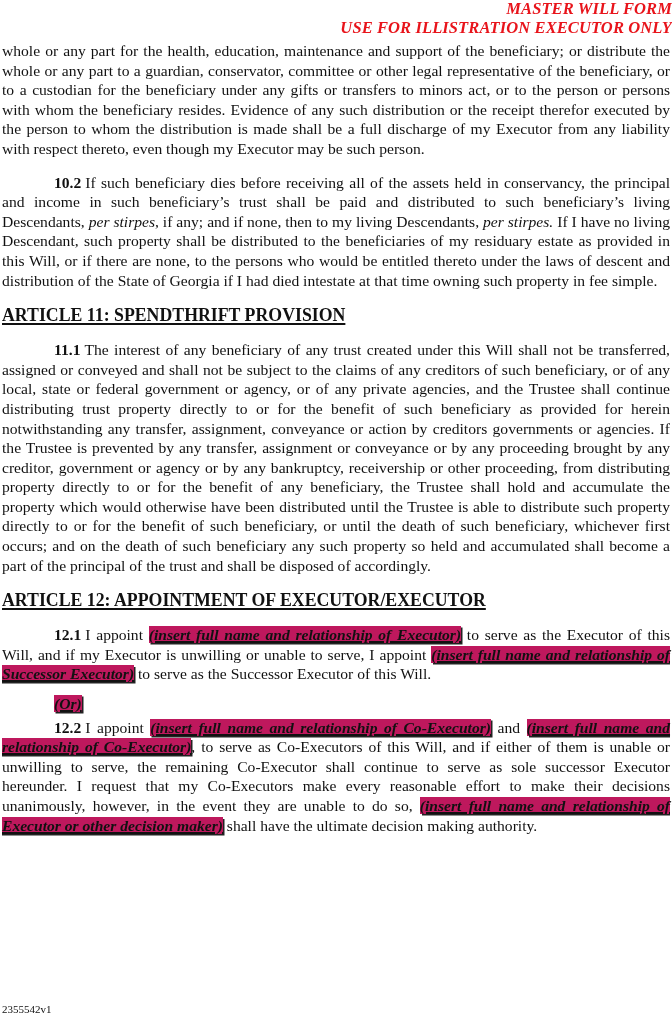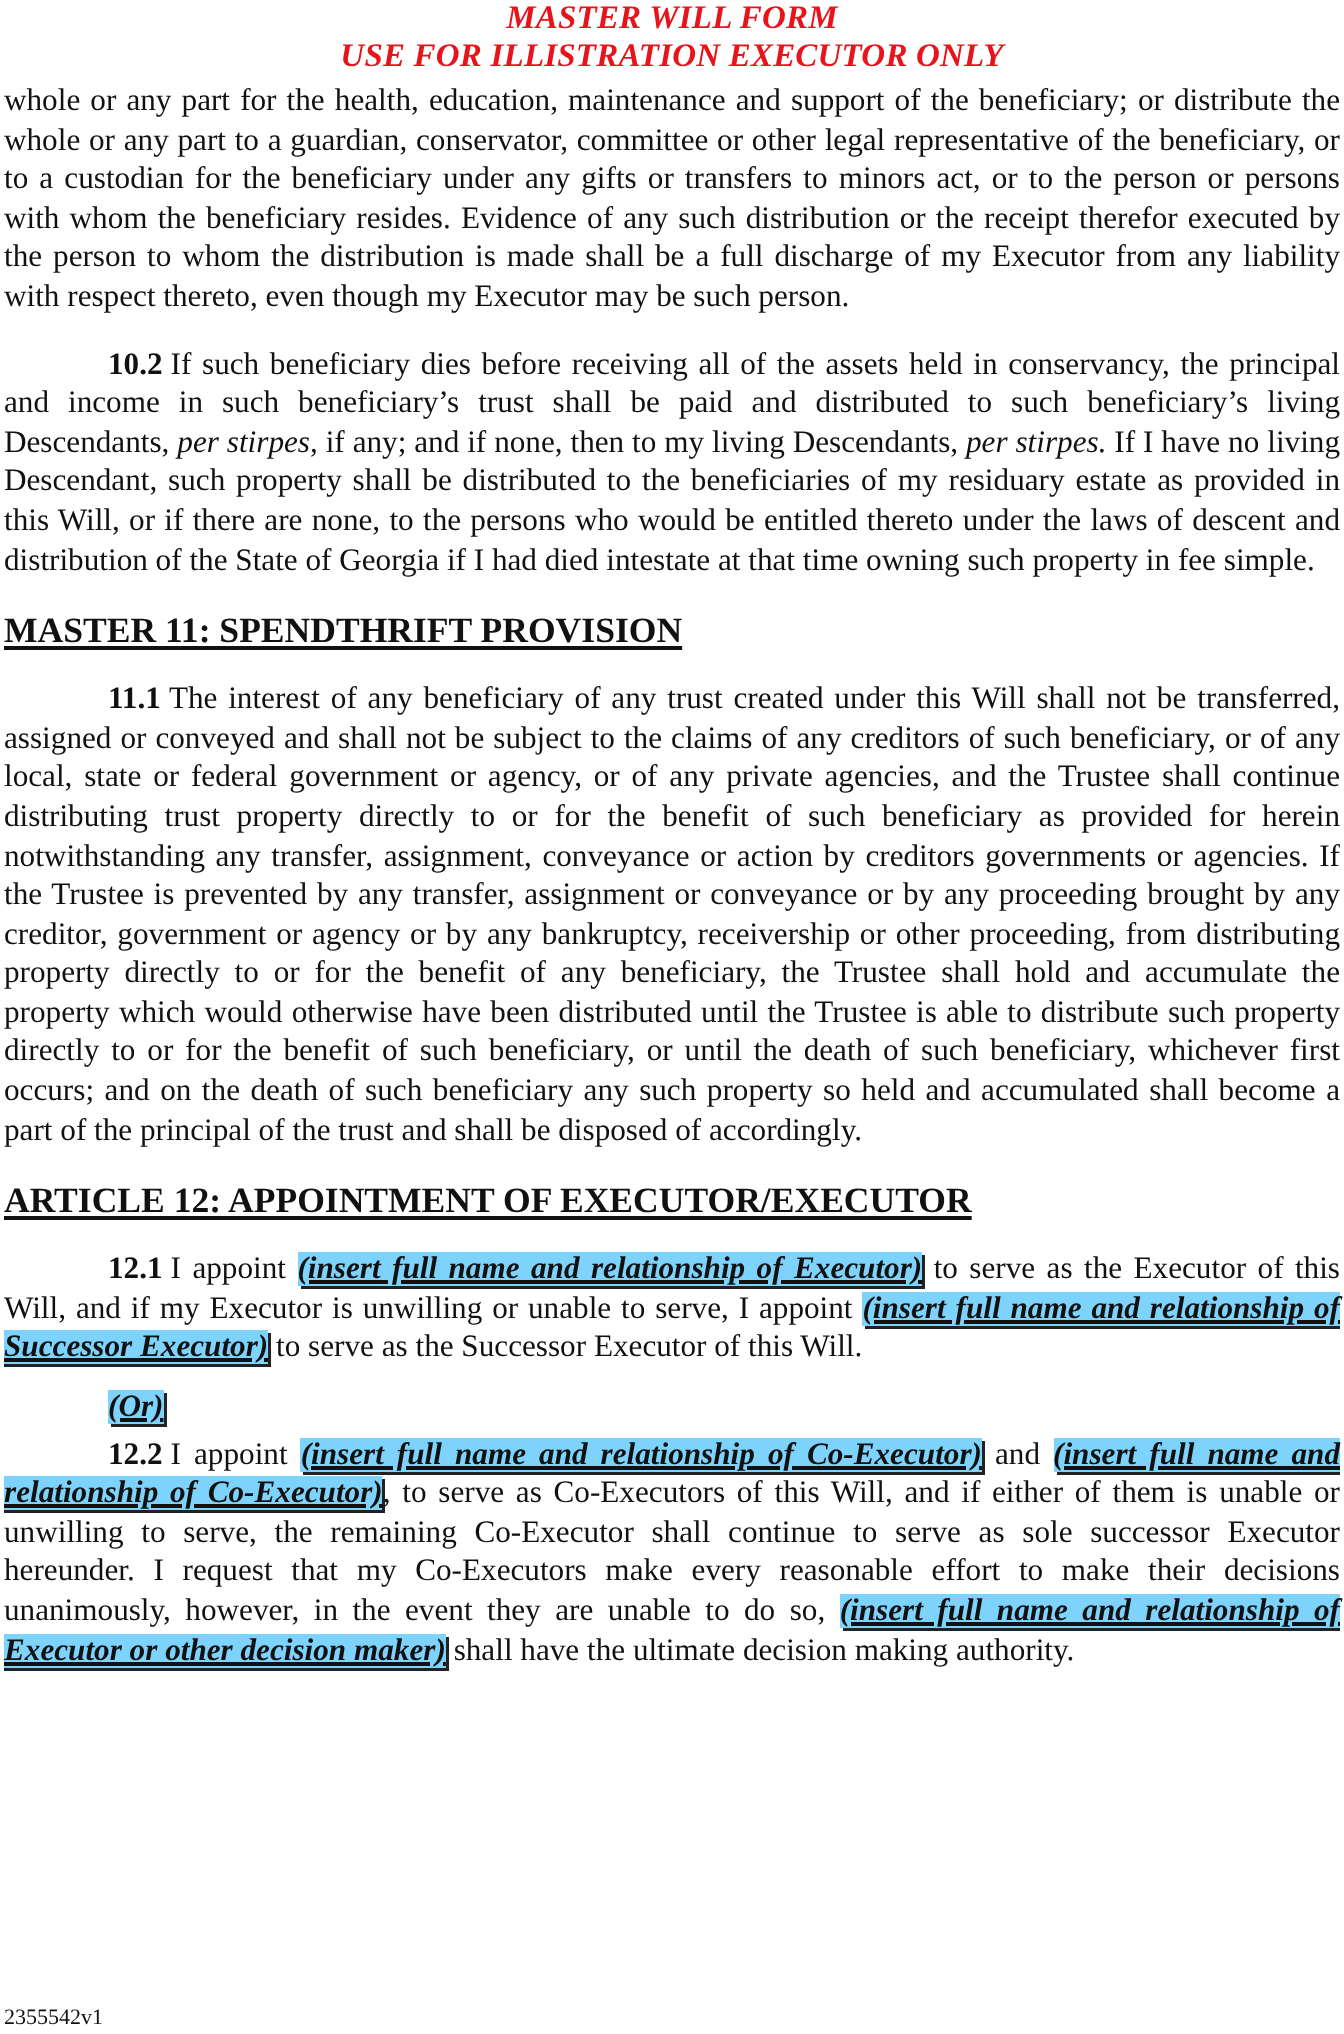--- a/index.html
+++ b/index.html
@@ -3,39 +3,39 @@
 <meta charset="utf-8">
 <style>
   html, body { margin: 0; padding: 0; background: #ffffff; }
   body {
     width: 672px; height: 1017px; overflow: hidden; position: relative;
     font-family: "Liberation Serif", "DejaVu Serif", serif;
     color: #111111;
   }
   .header {
     position: absolute; top: 0; left: 0; width: 672px;
-    text-align: center; color: #e8141b; font-weight: bold; font-style: italic;
+    text-align: right; color: #e8141b; font-weight: bold; font-style: italic;
     font-size: 16.5px; line-height: 18.5px; letter-spacing: 0.1px;
   }
   .page { position: absolute; top: 41px; left: 2px; width: 668px; }
   p {
     margin: 0; font-size: 15.6px; line-height: 19.6px; text-align: justify;
     text-align-last: left;
   }
   .para { margin-bottom: 14px; font-family: Liberation Serif, serif; }
   .indent { text-indent: 52px; }
   .num { font-weight: bold; margin-right: 4px; }
   .h {
     text-align: center; font-weight: bold; font-size: 17.8px; line-height: 22px;
     text-decoration: underline; text-underline-offset: 2px; text-decoration-thickness: 1.5px;
     margin: 12px 0 14px 0;
   }
   em.it { font-style: italic; }
   .blank {
-    background: #7dd3fc; font-weight: bold; font-style: italic;
+    background: #be185d; font-weight: bold; font-style: italic;
     text-decoration: underline; text-decoration-thickness: 1.5px;
     box-shadow: 1.5px 1.5px 0 #222;
   }
   .or { margin-left: 52px; margin-bottom: 4px; font-size: 15.6px; line-height: 19.6px; }
   .footer {
     position: absolute; left: 2px; top: 1004px; font-size: 11px; line-height: 10px; color: #111;
   }
 </style>
 </head>
 <body>
@@ -44,21 +44,21 @@
   <div>MASTER WILL FORM</div>
   <div>USE FOR ILLISTRATION EXECUTOR ONLY</div>
 </div>
 
 <div class="page">
 
   <p class="para">whole or any part for the health, education, maintenance and support of the beneficiary; or distribute the whole or any part to a guardian, conservator, committee or other legal representative of the beneficiary, or to a custodian for the beneficiary under any gifts or transfers to minors act, or to the person or persons with whom the beneficiary resides.  Evidence of any such distribution or the receipt therefor executed by the person to whom the distribution is made shall be a full discharge of my Executor from any liability with respect thereto, even though my Executor may be such person.</p>
 
   <p class="para indent"><span class="num">10.2</span><span>If such beneficiary dies before receiving all of the assets held in conservancy, the principal and income in such beneficiary’s trust shall be paid and distributed to such beneficiary’s living Descendants, </span><em class="it">per stirpes</em><span>, if any; and if none, then to my living Descendants, </span><em class="it">per stirpes.</em><span>  If I have no living Descendant, such property shall be distributed to the beneficiaries of my residuary estate as provided in this Will, or if there are none, to the persons who would be entitled thereto under the laws of descent and distribution of the State of Georgia if I had died intestate at that time owning such property in fee simple.</span></p>
 
-  <p class="h">MASTER 11:  SPENDTHRIFT PROVISION</p>
+  <p class="h">ARTICLE 11:  SPENDTHRIFT PROVISION</p>
 
   <p class="para indent"><span class="num">11.1</span><span>The interest of any beneficiary of any trust created under this Will shall not be transferred, assigned or conveyed and shall not be subject to the claims of any creditors of such beneficiary, or of any local, state or federal government or agency, or of any private agencies, and the Trustee shall continue distributing trust property directly to or for the benefit of such beneficiary as provided for herein notwithstanding any transfer, assignment, conveyance or action by creditors governments or agencies.  If the Trustee is prevented by any transfer, assignment or conveyance or by any proceeding brought by any creditor, government or agency or by any bankruptcy, receivership or other proceeding, from distributing property directly to or for the benefit of any beneficiary, the Trustee shall hold and accumulate the property which would otherwise have been distributed until the Trustee is able to distribute such property directly to or for the benefit of such beneficiary, or until the death of such beneficiary, whichever first occurs; and on the death of such beneficiary any such property so held and accumulated shall become a part of the principal of the trust and shall be disposed of accordingly.</span></p>
 
   <p class="h">ARTICLE 12:  APPOINTMENT OF EXECUTOR/EXECUTOR</p>
 
   <p class="para indent" style="margin-bottom:10px"><span class="num">12.1</span><span>I appoint </span><span class="blank">(insert full name and relationship of Executor)</span><span> to serve as the Executor of this Will, and if my Executor is unwilling or unable to serve, I appoint </span><span class="blank">(insert full name and relationship of Successor Executor)</span><span> to serve as the Successor Executor of this Will.</span></p>
 
   <div class="or"><span class="blank">(Or)</span></div>
 
   <p class="para indent"><span class="num">12.2</span><span>I appoint </span><span class="blank">(insert full name and relationship of Co-Executor)</span><span> and </span><span class="blank">(insert full name and relationship of Co-Executor)</span><span>, to serve as Co-Executors of this Will, and if either of them is unable or unwilling to serve, the remaining Co-Executor shall continue to serve as sole successor Executor hereunder.  I request that my Co-Executors make every reasonable effort to make their decisions unanimously, however, in the event they are unable to do so, </span><span class="blank">(insert full name and relationship of Executor or other decision maker)</span><span> shall have the ultimate decision making authority.</span></p>

